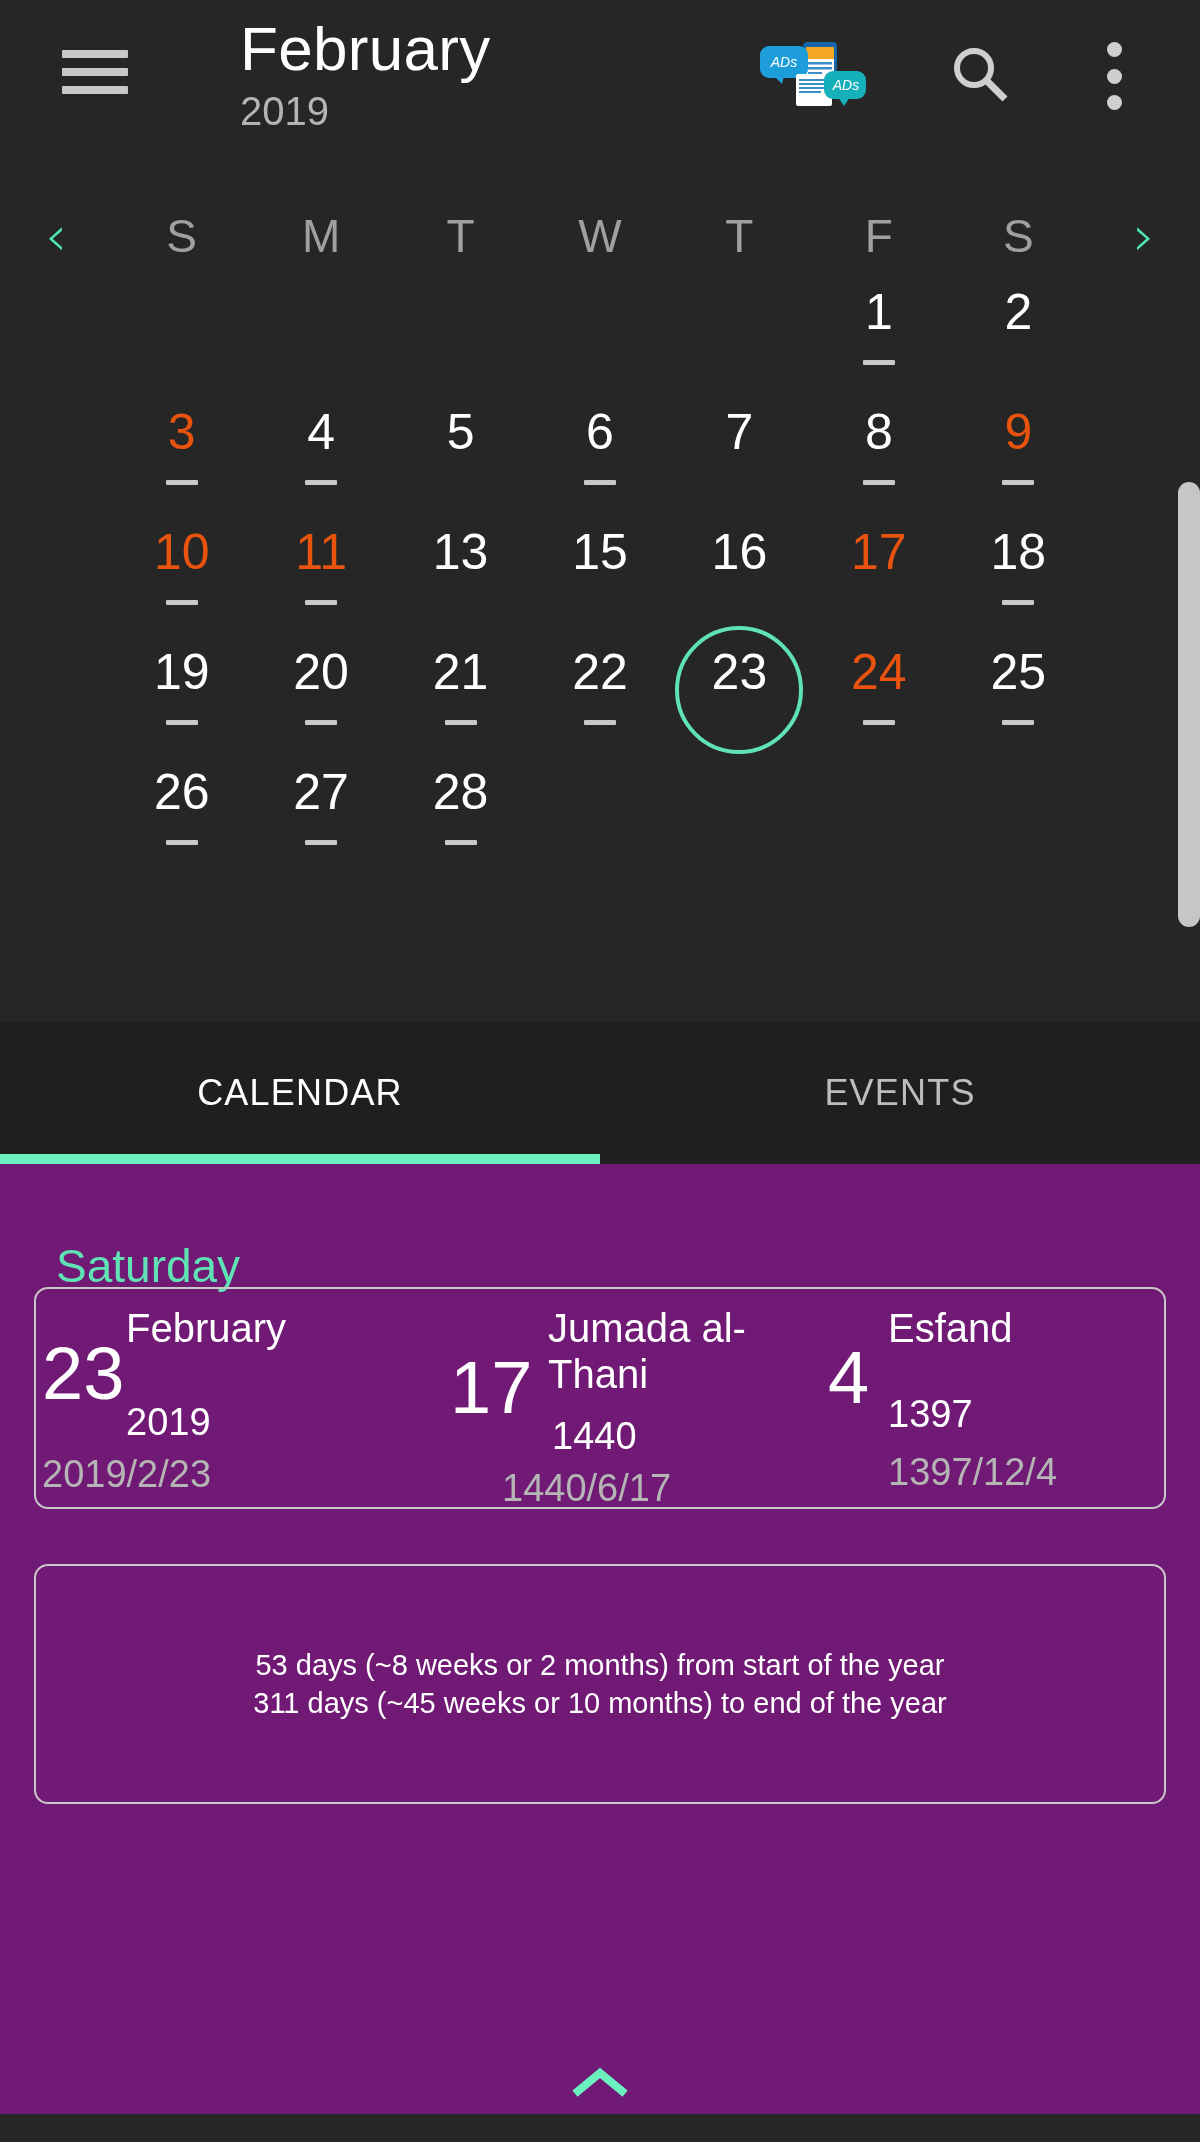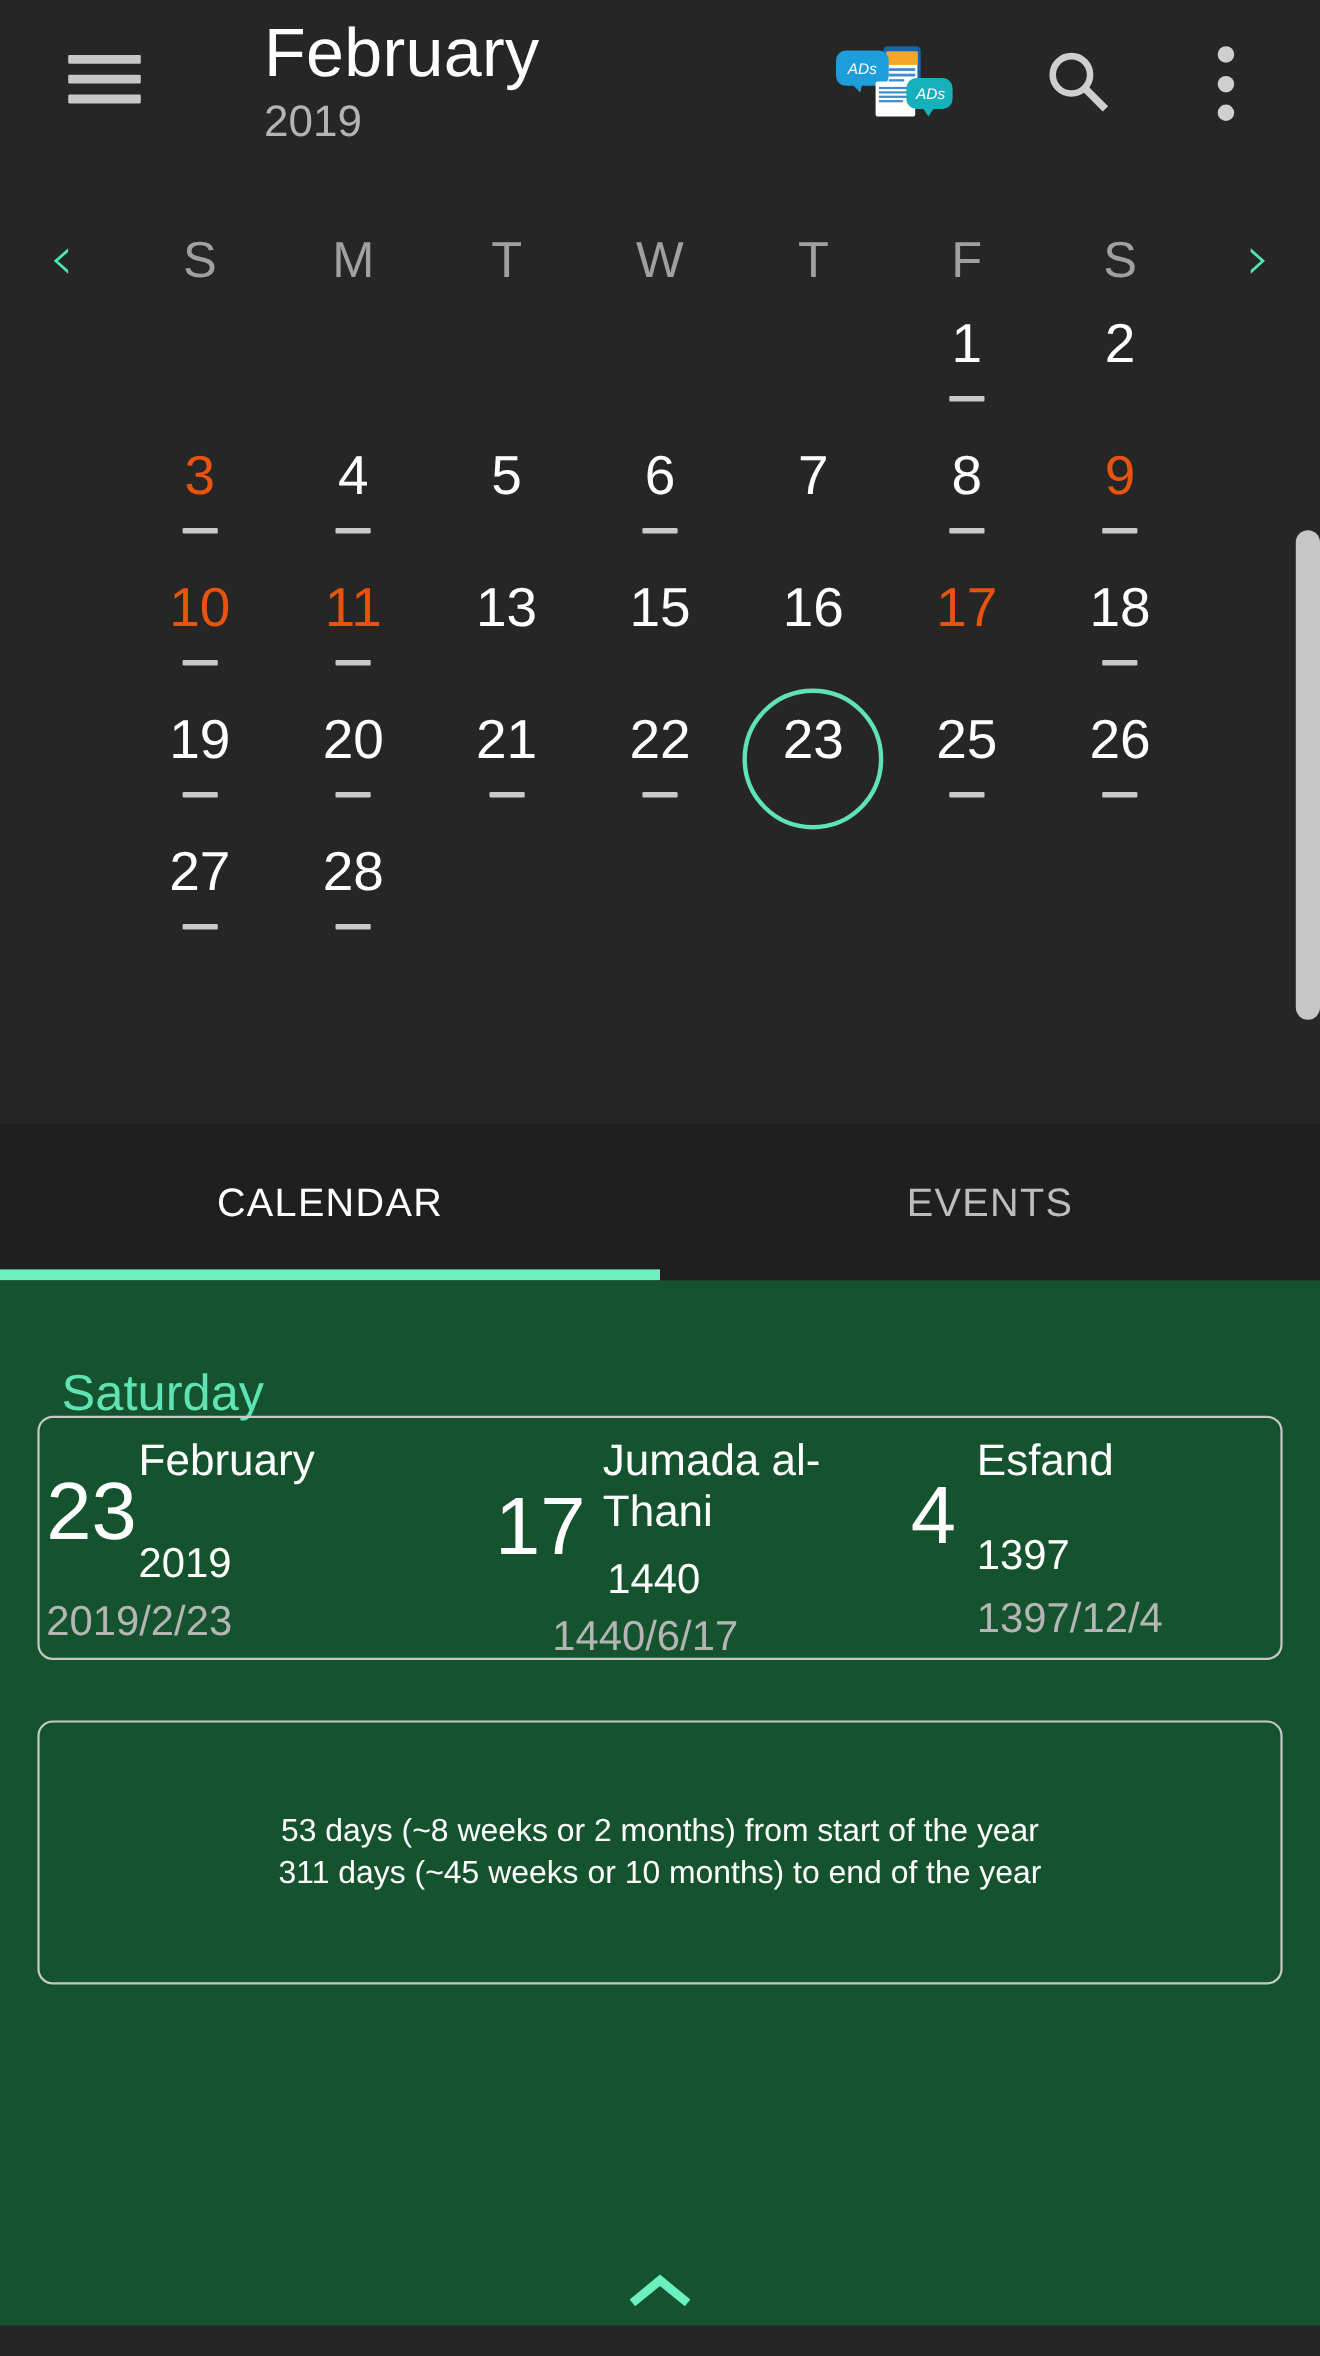--- a/index.html
+++ b/index.html
@@ -108,21 +108,21 @@
     font-size:36px; letter-spacing:1.2px; cursor:pointer;
   }
   .tab.active { color:#ffffff; }
   .tab.inactive { color:#bdbdbd; }
   .tab-indicator {
     position:absolute; left:0; bottom:0; width:50%; height:10px;
     background:#6cf0c0;
   }
 
   
-  .content { position:relative; background:#14532d; height:950px; }
+  .content { position:relative; background:#701a75; height:950px; }
   .dayname {
     position:absolute; left:56px; top:75px;
     color:#5fe3b4; font-size:46px; font-weight:400;
   }
 
   .datecard {
     position:absolute; left:34px; top:123px; right:34px;
     border:2px solid #c8c8c8; border-radius:14px;
     height:222px;
     display:flex;
@@ -321,20 +321,24 @@
         <div class="evt"></div>
       </div>
       <div class="cell">
         <span class="num">22</span>
         <div class="evt"></div>
       </div>
       <div class="cell">
         <div class="selring"></div>
         <span class="num">23</span>
       </div>
+      <div class="cell holiday">
+        <span class="num">24</span>
+        <div class="evt"></div>
+      </div>
       <div class="cell">
         <span class="num">25</span>
         <div class="evt"></div>
       </div>
       <div class="cell">
         <span class="num">26</span>
         <div class="evt"></div>
       </div>
       <div class="cell">
         <span class="num">27</span>

